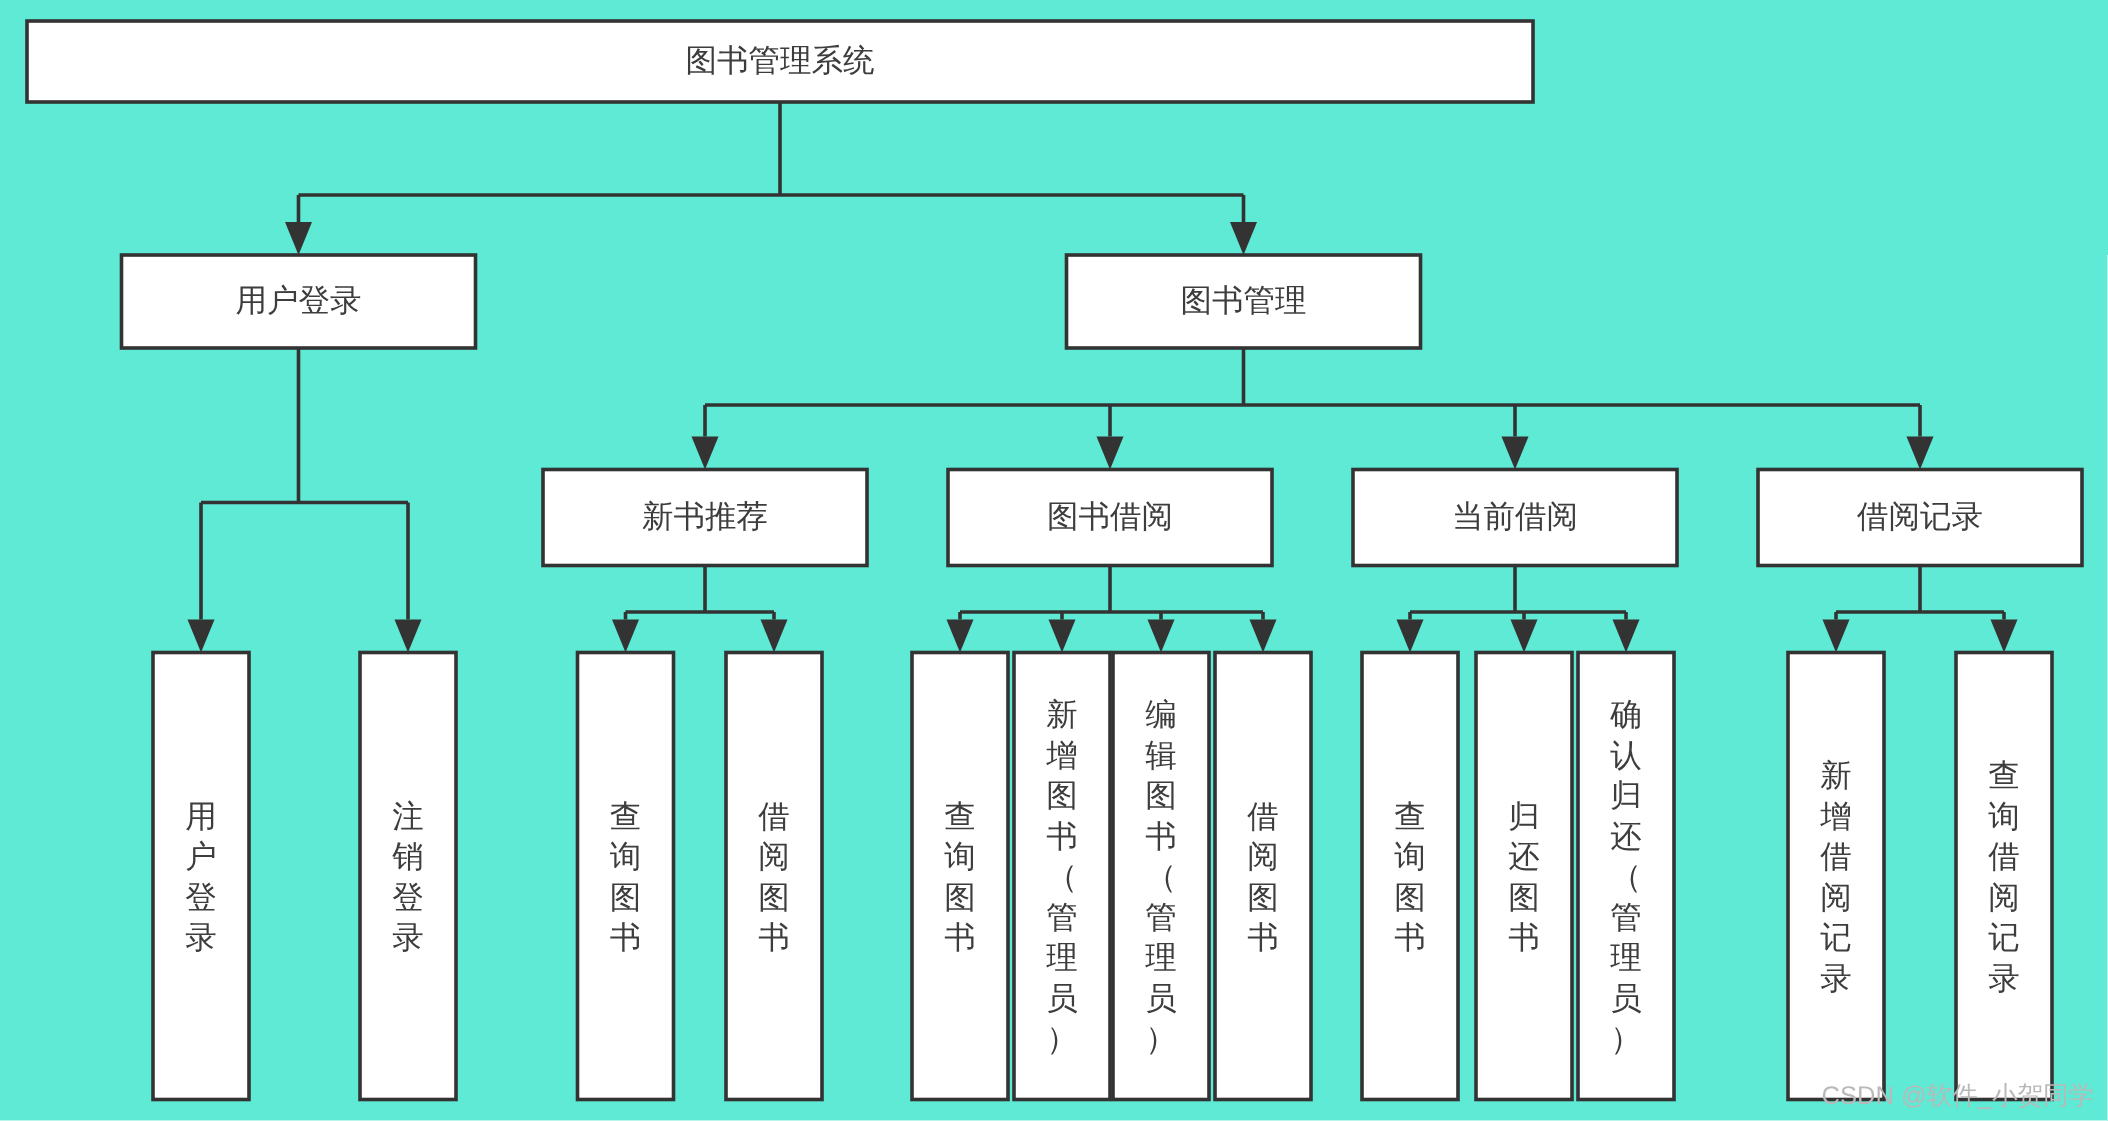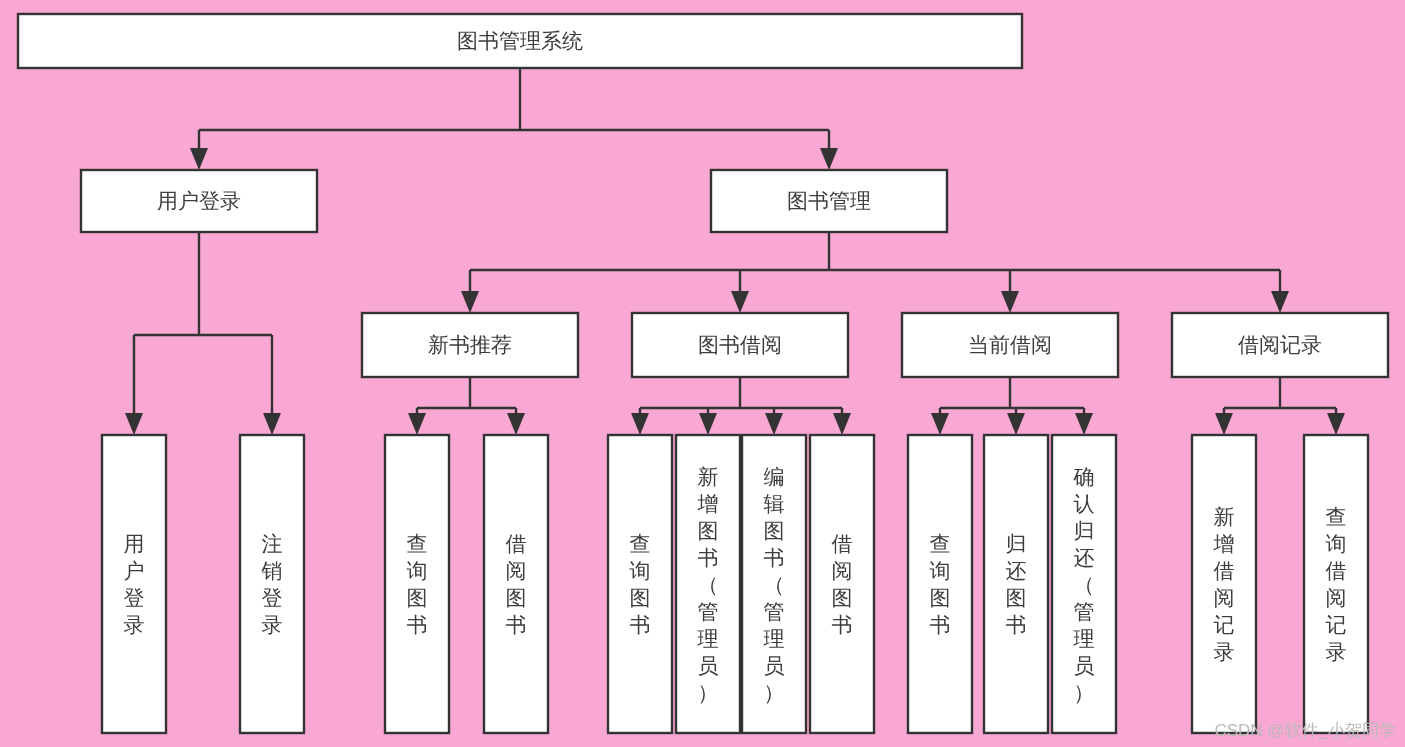--- a/index.html
+++ b/index.html
@@ -8,21 +8,21 @@
     padding: 0;
     background: #ffffff;
   }
   body {
     font-family: "Liberation Sans", "DejaVu Sans", sans-serif;
   }
   #diagram-root {
     position: relative;
     width: 1405px;
     height: 747px;
-    background: #f9a8d4;
+    background: #5eead4;
     overflow: hidden;
   }
   svg.diagram-canvas {
     position: absolute;
     left: 0;
     top: 0;
     width: 1405px;
     height: 747px;
     display: block;
   }

